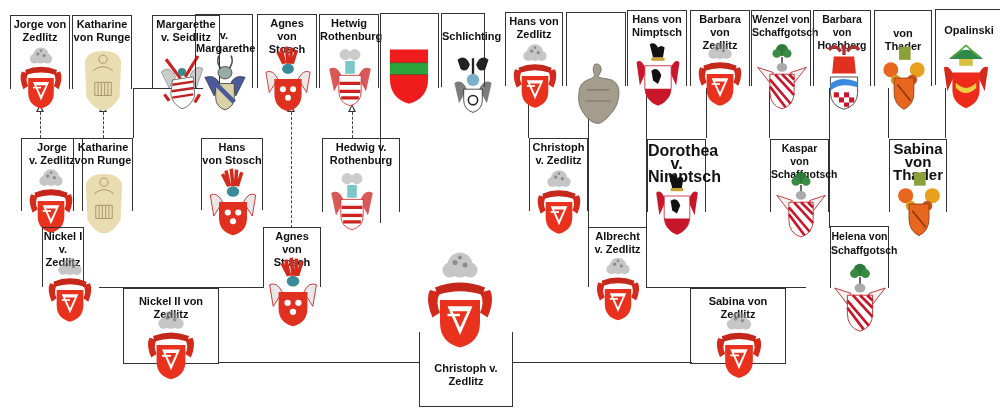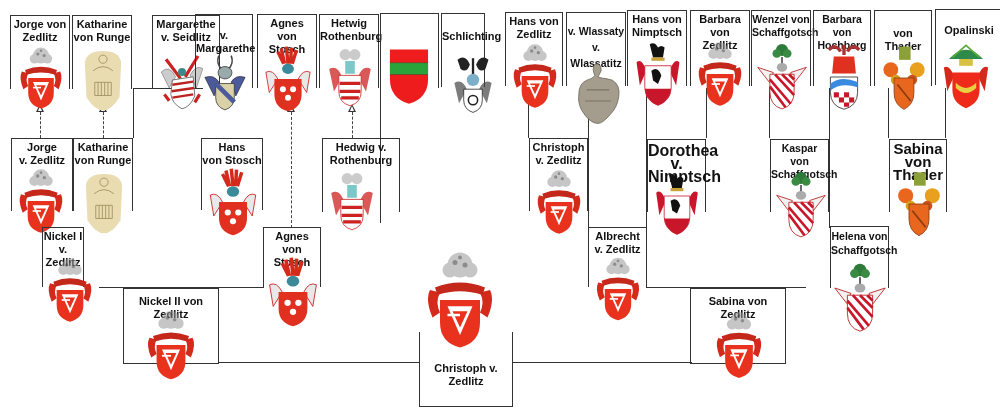--- a/index.html
+++ b/index.html
@@ -238,22 +238,20 @@
       </svg>
   </div>
   <div class="box" style="left:505px;top:12px;width:58px;height:74px">
     <div class="label">Hans von
 Zedlitz</div>
     <svg class="crest" style="left:4px;top:28px" width="50" height="70">
         <use href="#arms-zedlitz"></use>
       </svg>
   </div>
   <div class="box" style="left:566px;top:12px;width:60px;height:74px">
-    <div class="label" style="top:10px;line-height:16px;font-size:10.5px">v. Wlassaty
-v. Wlassatitz</div>
     <svg class="crest" style="left:6px;top:48px" width="50" height="64">
         <use href="#arms-wlassaty"></use>
       </svg>
   </div>
   <div class="box" style="left:627px;top:10px;width:60px;height:76px">
     <div class="label">Hans von
 Nimptsch</div>
     <svg class="crest" style="left:4px;top:30px" width="52" height="66">
         <use href="#arms-nimptsch"></use>
       </svg>
@@ -287,21 +285,21 @@
   </div>
   <div class="box" style="left:935px;top:9px;width:68px;height:76px">
     <div class="label" style="top:14px">Opalinski</div>
     <svg class="crest" style="left:4px;top:32px" width="52" height="68">
         <use href="#arms-opalinski"></use>
       </svg>
   </div>
 </div>
 
 <div>
-  <div class="box" style="left:11px;top:138px;width:62px;height:73px">
+  <div class="box" style="left:21px;top:138px;width:62px;height:73px">
     <div class="label">Jorge
 v. Zedlitz</div>
     <svg class="crest" style="left:4px;top:28px" width="50" height="68">
         <use href="#arms-zedlitz"></use>
       </svg>
   </div>
   <div class="box" style="left:73px;top:138px;width:60px;height:73px">
     <div class="label">Katharine
 von Runge</div>
     <svg class="crest" style="left:4px;top:30px" width="52" height="66">

